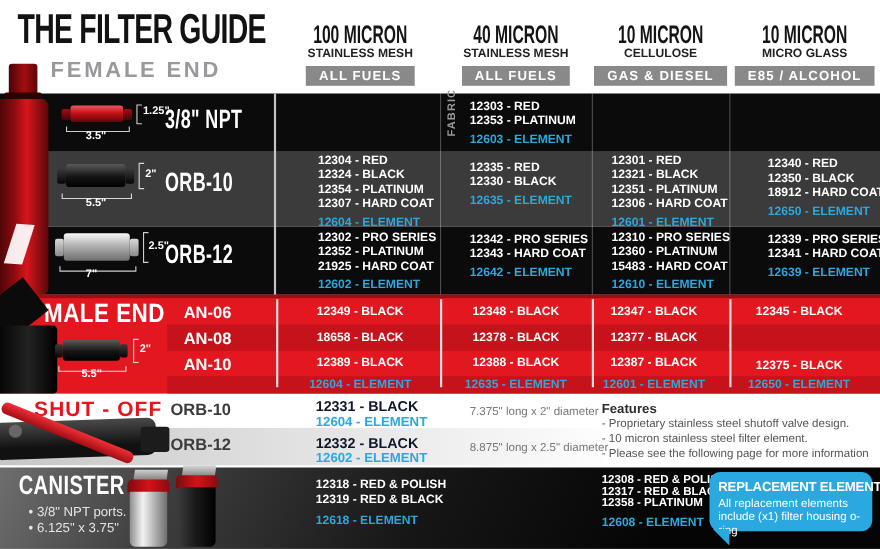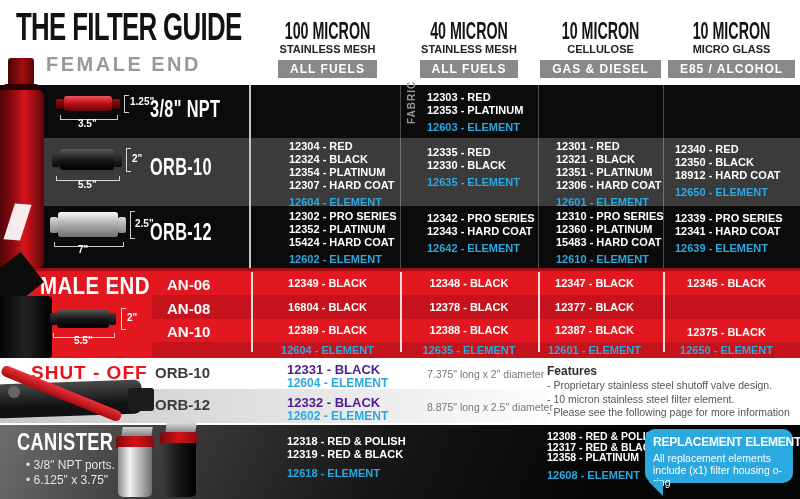--- a/index.html
+++ b/index.html
@@ -36,21 +36,21 @@
             background:linear-gradient(115deg,#6e6e6e 0%,#3d3d3d 20%,#161616 48%,#050505 75%);}
 
   
   .dvd{position:absolute;width:1px;top:85px;height:183px;background:rgba(255,255,255,.28);}
   .dvl{position:absolute;width:2px;left:249px;top:85px;height:183px;background:#c4c4c4;}
   .dvr{position:absolute;width:2px;top:272px;height:80px;background:rgba(255,255,255,.85);}
 
   
   .cell{position:absolute;box-sizing:border-box;}
   .c0{left:255px;width:145px;padding-left:34px;} .c1{left:400px;width:138px;padding-left:27px;}
-  .c2{left:538px;width:125px;padding-left:18px;} .c3{left:663px;width:137px;padding-left:12px;}
+  .c2{left:538px;width:125px;padding-left:18px;} .c3{left:663px;width:137px;padding-left:35px;}
   .part{color:#fff;font-weight:bold;font-size:11px;line-height:13px;white-space:nowrap;}
   .elemwrap{margin-top:4px;}
   .elem{color:var(--element-blue,#2aa9e0);font-weight:bold;font-size:11px;line-height:13px;white-space:nowrap;}
   .fabric{position:absolute;left:406px;top:124px;transform:rotate(-90deg);transform-origin:0 0;
           color:#9a9a9a;font-size:10px;font-weight:bold;letter-spacing:1px;white-space:nowrap;}
 
   
   .rlabel{position:absolute;left:150px;font-size:24px;font-weight:bold;color:#fff;
           transform:scaleX(.68);transform-origin:left top;white-space:nowrap;letter-spacing:.5px;}
   .dim{position:absolute;color:#fff;font-weight:bold;font-size:10px;white-space:nowrap;}
@@ -75,21 +75,21 @@
   .an-label{position:absolute;left:167px;font-size:15px;font-weight:bold;color:#fff;white-space:nowrap;}
   .mcell{position:absolute;text-align:center;font-size:11px;font-weight:bold;color:#fff;white-space:nowrap;}
   .m0{left:255px;width:145px;} .m1{left:400px;width:138px;}
   .m2{left:538px;width:113px;} .m3{left:663px;width:127px;}
   .melem{color:var(--element-blue,#2aa9e0);}
 
   
   .so-title{position:absolute;left:31px;top:4px;font-size:19px;font-weight:bold;
             color:var(--brand-red,#e8131d);letter-spacing:1px;white-space:nowrap;}
   .so-label{position:absolute;left:155px;font-size:15px;font-weight:bold;color:#3c3c3c;white-space:nowrap;}
-  .so-part{position:absolute;left:287px;font-size:13px;font-weight:bold;color:#4c1d95;white-space:nowrap;text-align:right;}
+  .so-part{position:absolute;left:287px;font-size:13px;font-weight:bold;color:#0f172a;white-space:nowrap;text-align:right;}
   .so-elem{position:absolute;left:287px;font-size:12px;font-weight:bold;
            color:var(--element-blue,#2aa9e0);white-space:nowrap;}
   .so-desc{position:absolute;left:427px;font-size:10.5px;color:#777;white-space:nowrap;}
   .feat-title{position:absolute;left:547px;top:6px;font-size:12px;font-weight:bold;color:#2d2d2d;}
   .feat-item{font-size:10.5px;color:#555;line-height:13.5px;white-space:nowrap;}
   .feat-list{position:absolute;left:547px;top:21px;}
 
   
   .can-title{position:absolute;left:17px;top:3px;font-size:24px;font-weight:bold;color:#fff;
              transform:scaleX(.76);transform-origin:left top;letter-spacing:.5px;white-space:nowrap;}
@@ -210,21 +210,21 @@
     <div class="mf-cap sil-c" style="left:118px;top:11px;width:8px;height:16px;"></div>
     <div class="dimline-v" style="left:130px;top:5px;height:26px;"></div>
     <div class="dim" style="left:135px;top:12px;">2.5"</div>
     <div class="dimline-h" style="left:54px;top:36px;width:68px;"></div>
     <div class="dim" style="left:78px;top:38px;">7"</div>
     <div class="rlabel" style="top:12px;">ORB-12</div>
 
     <div class="cell c0" style="top:4px;">
       <div class="part">12302 - PRO SERIES</div>
       <div class="part">12352 - PLATINUM</div>
-      <div class="part">15424 - HARD COAT</div>
+      <div class="part">21925 - HARD COAT</div>
       <div class="elemwrap">
           <div class="elem">12602 - ELEMENT</div>
         </div>
     </div>
     <div class="cell c1" style="top:6px;">
       <div class="part">12342 - PRO SERIES</div>
       <div class="part">12343 - HARD COAT</div>
       <div class="elemwrap">
           <div class="elem">12642 - ELEMENT</div>
         </div>
@@ -285,21 +285,21 @@
 
     <div class="an-label" style="top:8px;">AN-06</div>
     <div class="an-label" style="top:32px;">AN-08</div>
     <div class="an-label" style="top:55px;">AN-10</div>
 
     <div class="mcell m0" style="top:9px;">12349 - BLACK</div>
     <div class="mcell m1" style="top:9px;">12348 - BLACK</div>
     <div class="mcell m2" style="top:9px;">12347 - BLACK</div>
     <div class="mcell m3" style="top:9px;">12345 - BLACK</div>
 
-    <div class="mcell m0" style="top:33px;">16804 - BLACK</div>
+    <div class="mcell m0" style="top:33px;">18658 - BLACK</div>
     <div class="mcell m1" style="top:33px;">12378 - BLACK</div>
     <div class="mcell m2" style="top:33px;">12377 - BLACK</div>
     <div class="mcell m3" style="top:33px;margin-top:25px;">12375 - BLACK</div>
 
     <div class="mcell m0" style="top:56px;">12389 - BLACK</div>
     <div class="mcell m1" style="top:56px;">12388 - BLACK</div>
     <div class="mcell m2" style="top:56px;">12387 - BLACK</div>
 
     <div class="mcell melem m0" style="top:76px;">12604 - ELEMENT</div>
     <div class="mcell melem m1" style="top:76px;">12635 - ELEMENT</div>

